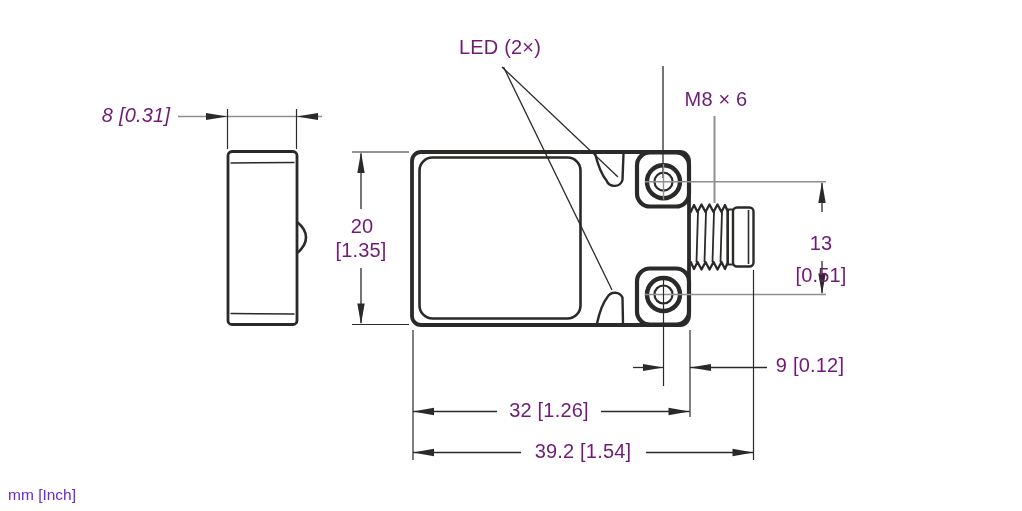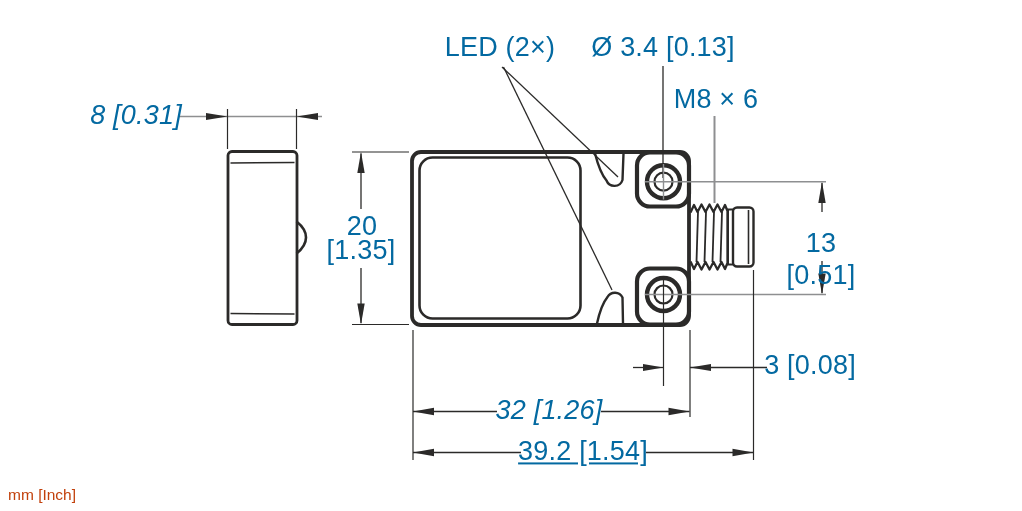--- a/index.html
+++ b/index.html
@@ -7,32 +7,32 @@
     position:relative;
     width:1022px;height:511px;
     background:#ffffff;
     font-family:"Liberation Sans", sans-serif;
     overflow:hidden;
   }
   #drawing-svg{position:absolute;left:0;top:0;}
   .lbl{
     position:absolute;
     transform:translate(-50%,-50%);
-    font-size:27px;
+    font-size:20px;
     line-height:1.08;
-    color:#0369a1;
+    color:#701a75;
     white-space:nowrap;
     letter-spacing:0.2px;
   }
   .lbl-center{text-align:left;}
   #footer-units{
     position:absolute;
     left:8px;top:486px;
     font-size:15.5px;
-    color:#c2410c;
+    color:#6d28d9;
     white-space:nowrap;
   }
 </style>
 </head>
 <body>
 
 <div id="stage">
 
   <svg id="drawing-svg" width="1022" height="511" viewBox="0 0 1022 511">
 
@@ -129,30 +129,29 @@
       <line x1="646" y1="452.5" x2="753.5" y2="452.5" stroke-width="1.3"></line>
       <path d="M413,452.5 L434,448.8 L434,456.2 Z" fill="#2b2a29" stroke="none"></path>
       <path d="M753.5,452.5 L732.5,448.8 L732.5,456.2 Z" fill="#2b2a29" stroke="none"></path>
     </g>
   </svg>
 
   <div class="lbl" style="left:136px;top:116px;font-style:italic;">8 [0.31]</div>
 
   <div class="lbl" style="left:500px;top:48px;">LED (2×)</div>
 
-  <div class="lbl" style="left:663px;top:48px;">Ø 3.4 [0.13]</div>
 
   <div class="lbl" style="left:716px;top:100px;">M8 × 6</div>
 
   <div class="lbl lbl-center" style="left:362px;top:227px;">20</div>
   <div class="lbl lbl-center" style="left:361px;top:251px;">[1.35]</div>
 
   <div class="lbl lbl-center" style="left:821px;top:224px;margin-top:20px;">13</div>
   <div class="lbl lbl-center" style="left:821px;top:248px;margin-top:28px;">[0.51]</div>
 
-  <div class="lbl" style="left:810px;top:366px;">3 [0.08]</div>
+  <div class="lbl" style="left:810px;top:366px;">9 [0.12]</div>
 
-  <div class="lbl" style="left:549px;top:411px;font-style:italic;">32 [1.26]</div>
+  <div class="lbl" style="left:549px;top:411px;">32 [1.26]</div>
 
-  <div class="lbl" style="left:583px;top:452px;text-decoration:underline;">39.2 [1.54]</div>
+  <div class="lbl" style="left:583px;top:452px;">39.2 [1.54]</div>
 
   <div id="footer-units">mm [Inch]</div>
 </div>
 
 </body></html>

